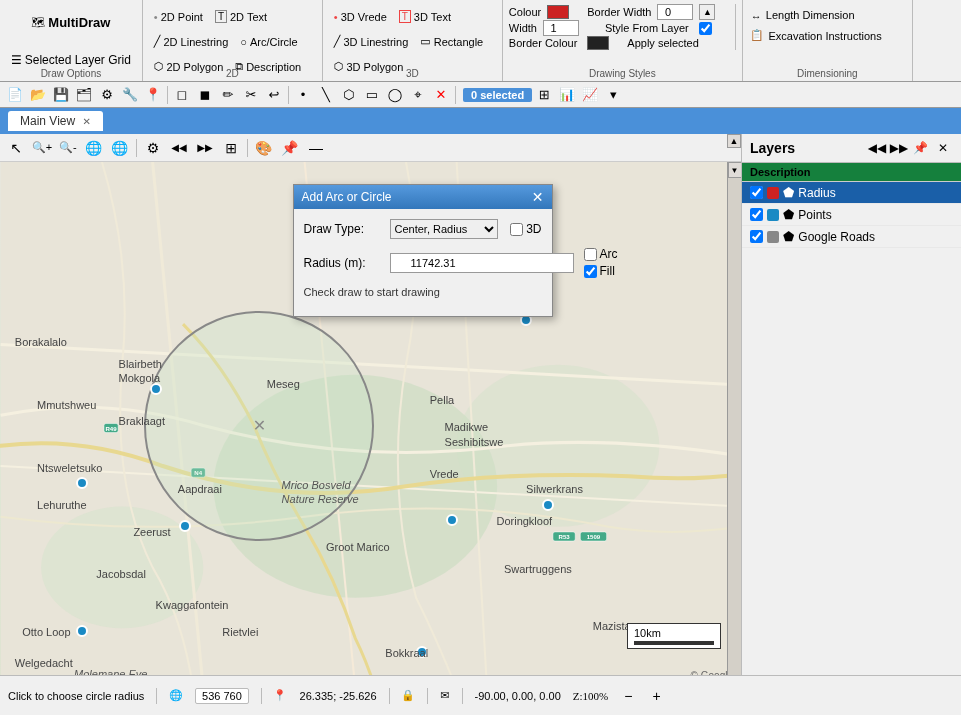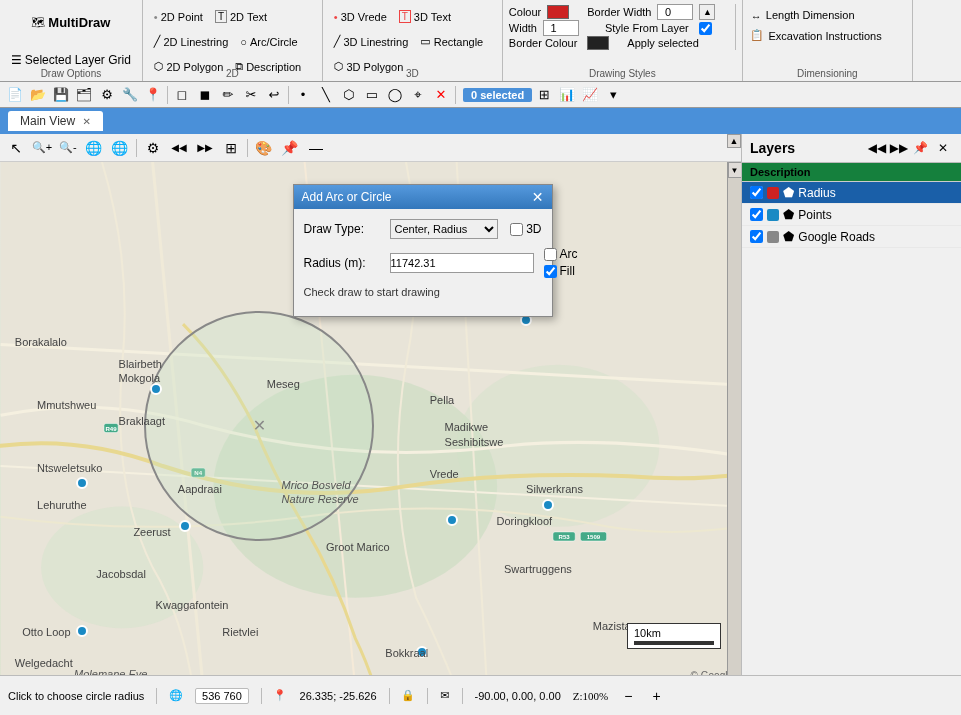--- a/index.html
+++ b/index.html
@@ -305,21 +305,21 @@
       flex: 1;
       height: 20px;
       font-size: 11px;
       border: 1px solid #999;
     }
     .dialog-input {
       flex: 1;
       height: 20px;
       font-size: 11px;
       border: 1px solid #999;
-      padding: 0 0;
+      padding: 0 20px;
     }
     .dialog-checkbox {
       display: flex;
       align-items: center;
       gap: 3px;
       font-size: 12px;
     }
     .dialog-checkboxes {
       display: flex;
       flex-direction: column;

